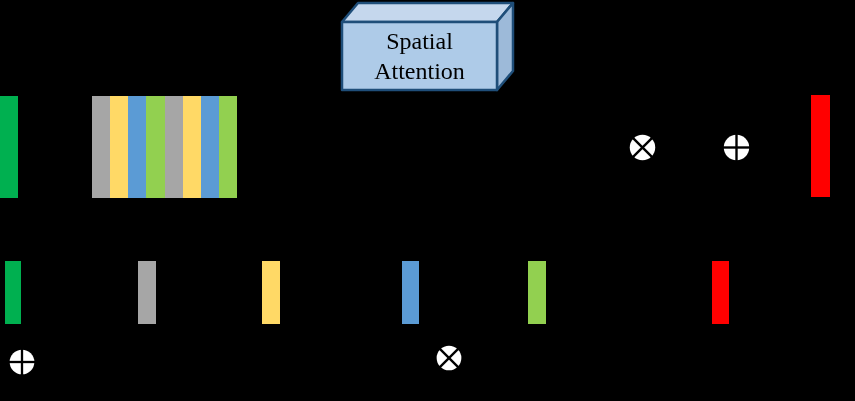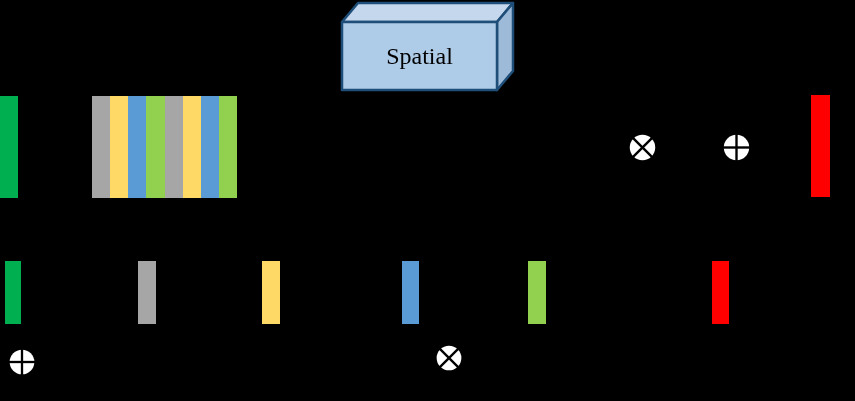--- a/index.html
+++ b/index.html
@@ -63,20 +63,21 @@
 
   <svg id="attn-box-svg" class="abs" viewBox="0 0 195 100" xmlns="http://www.w3.org/2000/svg">
     <g stroke-width="2.5" stroke-linejoin="round" stroke="#1F4E79">
       <polygon points="12,22 28,3 183,3 167,22" fill="#C5D7ED"></polygon>
       <polygon points="167,22 183,3 183,71 167,90" fill="#9DBAD9"></polygon>
       <rect x="12" y="22" width="155" height="68" fill="#AECBE8"></rect>
     </g>
   </svg>
   <div id="attn-label" class="abs" style="color: rgb(0, 0, 0);">
     <span>Spatial</span>
+    <span>Attention</span>
   </div>
 
   <svg id="op-multiply-top" class="abs op" viewBox="0 0 44 44" xmlns="http://www.w3.org/2000/svg">
     <circle cx="22" cy="22" r="16" fill="#FFFFFF"></circle>
     <g stroke-width="3" stroke="#000000">
       <line x1="8.6" y1="8.6" x2="35.4" y2="35.4"></line>
       <line x1="35.4" y1="8.6" x2="8.6" y2="35.4"></line>
     </g>
   </svg>
 

